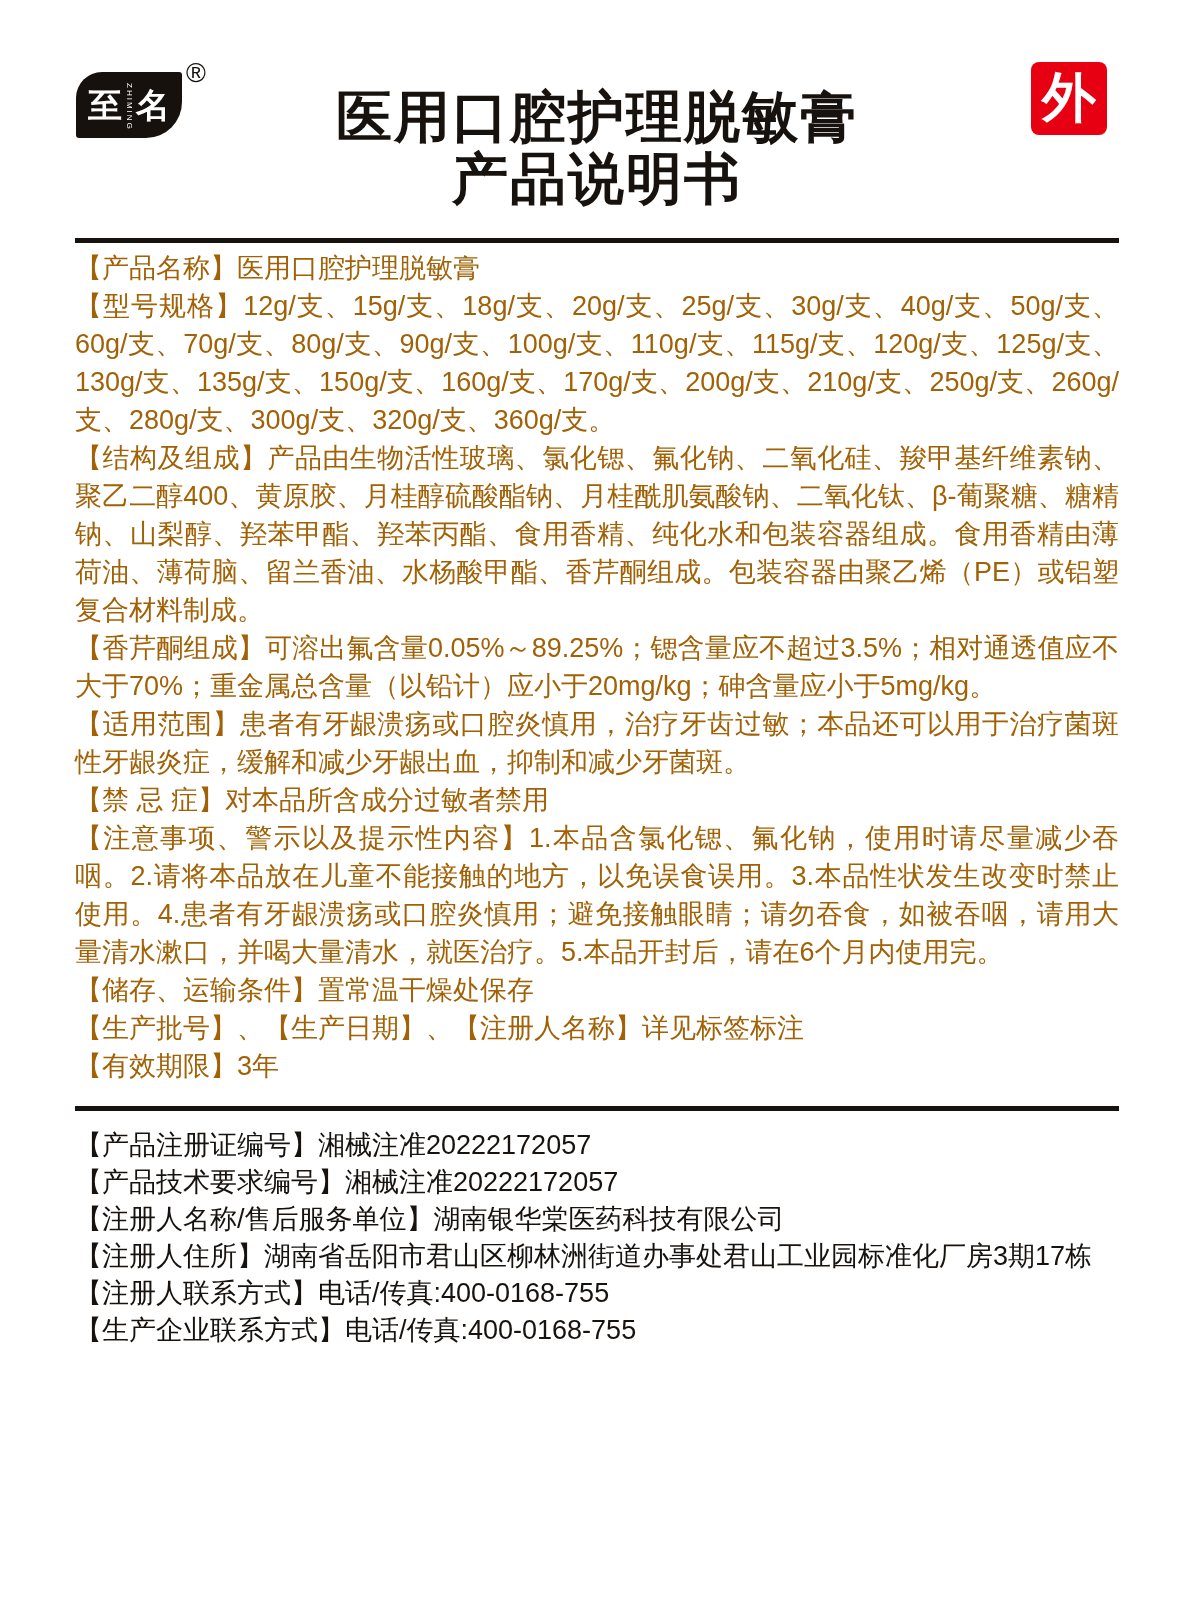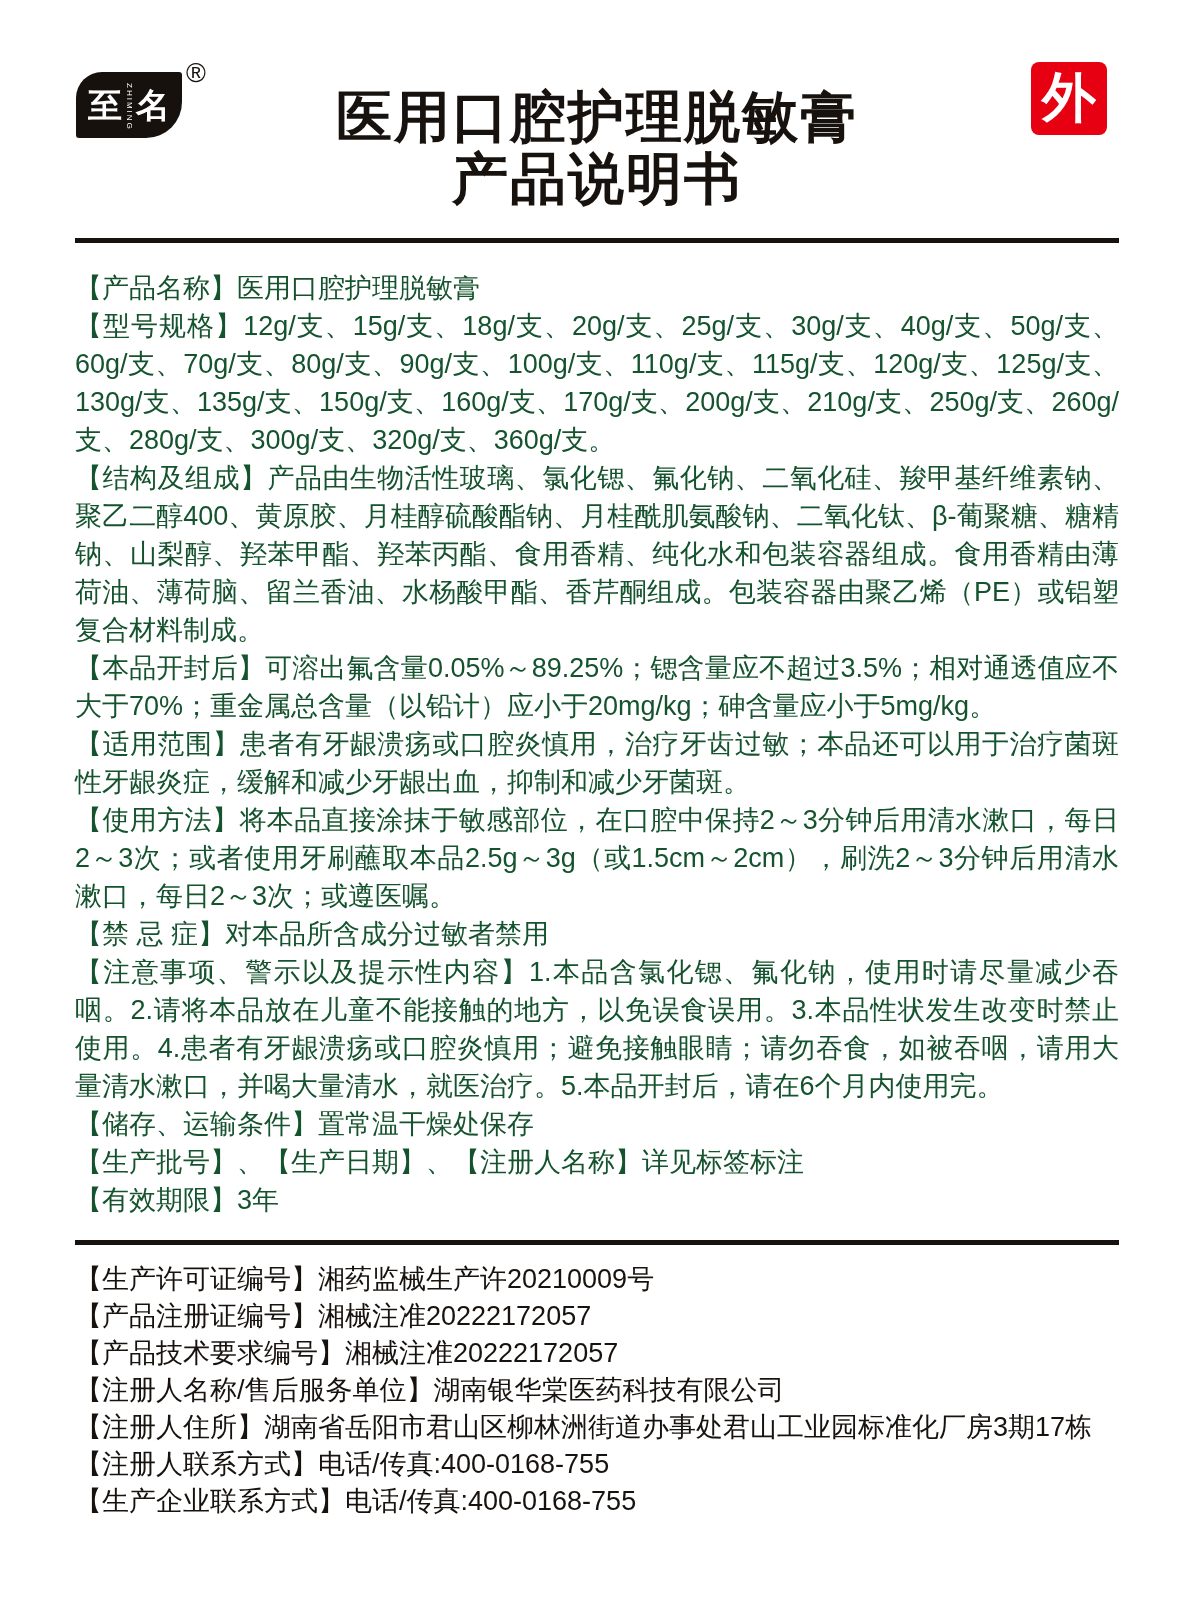--- a/index.html
+++ b/index.html
@@ -75,26 +75,26 @@
   
   .rule {
     height: 5px;
     background: #17120e;
     margin: 28px 75px 0 75px;
   }
   .rule.second { margin-top: 21px; }
 
   
   .body-block {
-    margin: 26px 75px 0 75px;
+    margin: 6px 75px 0 75px;
     font-size: 27px;
     line-height: 38px;
     font-weight: 500;
     text-align: justify;
-    color: #14532d;
+    color: #a16207;
   }
   .body-block p { margin: 0; }
 
   .footer-block {
     margin: 16px 75px 0 75px;
     font-size: 27px;
     line-height: 37px;
     font-weight: 500;
     text-align: justify;
     color: #17120e;
@@ -119,34 +119,32 @@
     <div class="title-line">医用口腔护理脱敏膏</div>
     <div class="title-line">产品说明书</div>
   </div>
 
   <div class="rule"></div>
 
   <div class="body-block">
     <p><span>【产品名称】</span><span>医用口腔护理脱敏膏</span></p>
     <p><span>【型号规格】</span><span>12g/支、15g/支、18g/支、20g/支、25g/支、30g/支、40g/支、50g/支、60g/支、70g/支、80g/支、90g/支、100g/支、110g/支、115g/支、120g/支、125g/支、130g/支、135g/支、150g/支、160g/支、170g/支、200g/支、210g/支、250g/支、260g/支、280g/支、300g/支、320g/支、360g/支。</span></p>
     <p><span>【结构及组成】</span><span>产品由生物活性玻璃、氯化锶、氟化钠、二氧化硅、羧甲基纤维素钠、聚乙二醇400、黄原胶、月桂醇硫酸酯钠、月桂酰肌氨酸钠、二氧化钛、β-葡聚糖、糖精钠、山梨醇、羟苯甲酯、羟苯丙酯、食用香精、纯化水和包装容器组成。食用香精由薄荷油、薄荷脑、留兰香油、水杨酸甲酯、香芹酮组成。包装容器由聚乙烯（PE）或铝塑复合材料制成。</span></p>
-    <p><span>【本品开封后】</span><span>可溶出氟含量0.05%～89.25%；锶含量应不超过3.5%；相对通透值应不大于70%；重金属总含量（以铅计）应小于20mg/kg；砷含量应小于5mg/kg。</span></p>
+    <p><span>【香芹酮组成】</span><span>可溶出氟含量0.05%～89.25%；锶含量应不超过3.5%；相对通透值应不大于70%；重金属总含量（以铅计）应小于20mg/kg；砷含量应小于5mg/kg。</span></p>
     <p><span>【适用范围】</span><span>患者有牙龈溃疡或口腔炎慎用，治疗牙齿过敏；本品还可以用于治疗菌斑性牙龈炎症，缓解和减少牙龈出血，抑制和减少牙菌斑。</span></p>
-    <p><span>【使用方法】</span><span>将本品直接涂抹于敏感部位，在口腔中保持2～3分钟后用清水漱口，每日2～3次；或者使用牙刷蘸取本品2.5g～3g（或1.5cm～2cm），刷洗2～3分钟后用清水漱口，每日2～3次；或遵医嘱。</span></p>
     <p><span>【禁 忌 症】</span><span>对本品所含成分过敏者禁用</span></p>
     <p><span>【注意事项、警示以及提示性内容】</span><span>1.本品含氯化锶、氟化钠，使用时请尽量减少吞咽。2.请将本品放在儿童不能接触的地方，以免误食误用。3.本品性状发生改变时禁止使用。4.患者有牙龈溃疡或口腔炎慎用；避免接触眼睛；请勿吞食，如被吞咽，请用大量清水漱口，并喝大量清水，就医治疗。5.本品开封后，请在6个月内使用完。</span></p>
     <p><span>【储存、运输条件】</span><span>置常温干燥处保存</span></p>
     <p><span>【生产批号】、【生产日期】、【注册人名称】</span><span>详见标签标注</span></p>
     <p><span>【有效期限】</span><span>3年</span></p>
   </div>
 
   <div class="rule second"></div>
 
   <div class="footer-block">
-    <p><span>【生产许可证编号】</span><span>湘药监械生产许20210009号</span></p>
     <p><span>【产品注册证编号】</span><span>湘械注准20222172057</span></p>
     <p><span>【产品技术要求编号】</span><span>湘械注准20222172057</span></p>
     <p><span>【注册人名称/售后服务单位】</span><span>湖南银华棠医药科技有限公司</span></p>
     <p><span>【注册人住所】</span><span>湖南省岳阳市君山区柳林洲街道办事处君山工业园标准化厂房3期17栋</span></p>
     <p><span>【注册人联系方式】</span><span>电话/传真:400-0168-755</span></p>
     <p><span>【生产企业联系方式】</span><span>电话/传真:400-0168-755</span></p>
 
   </div>
 
 </div>

